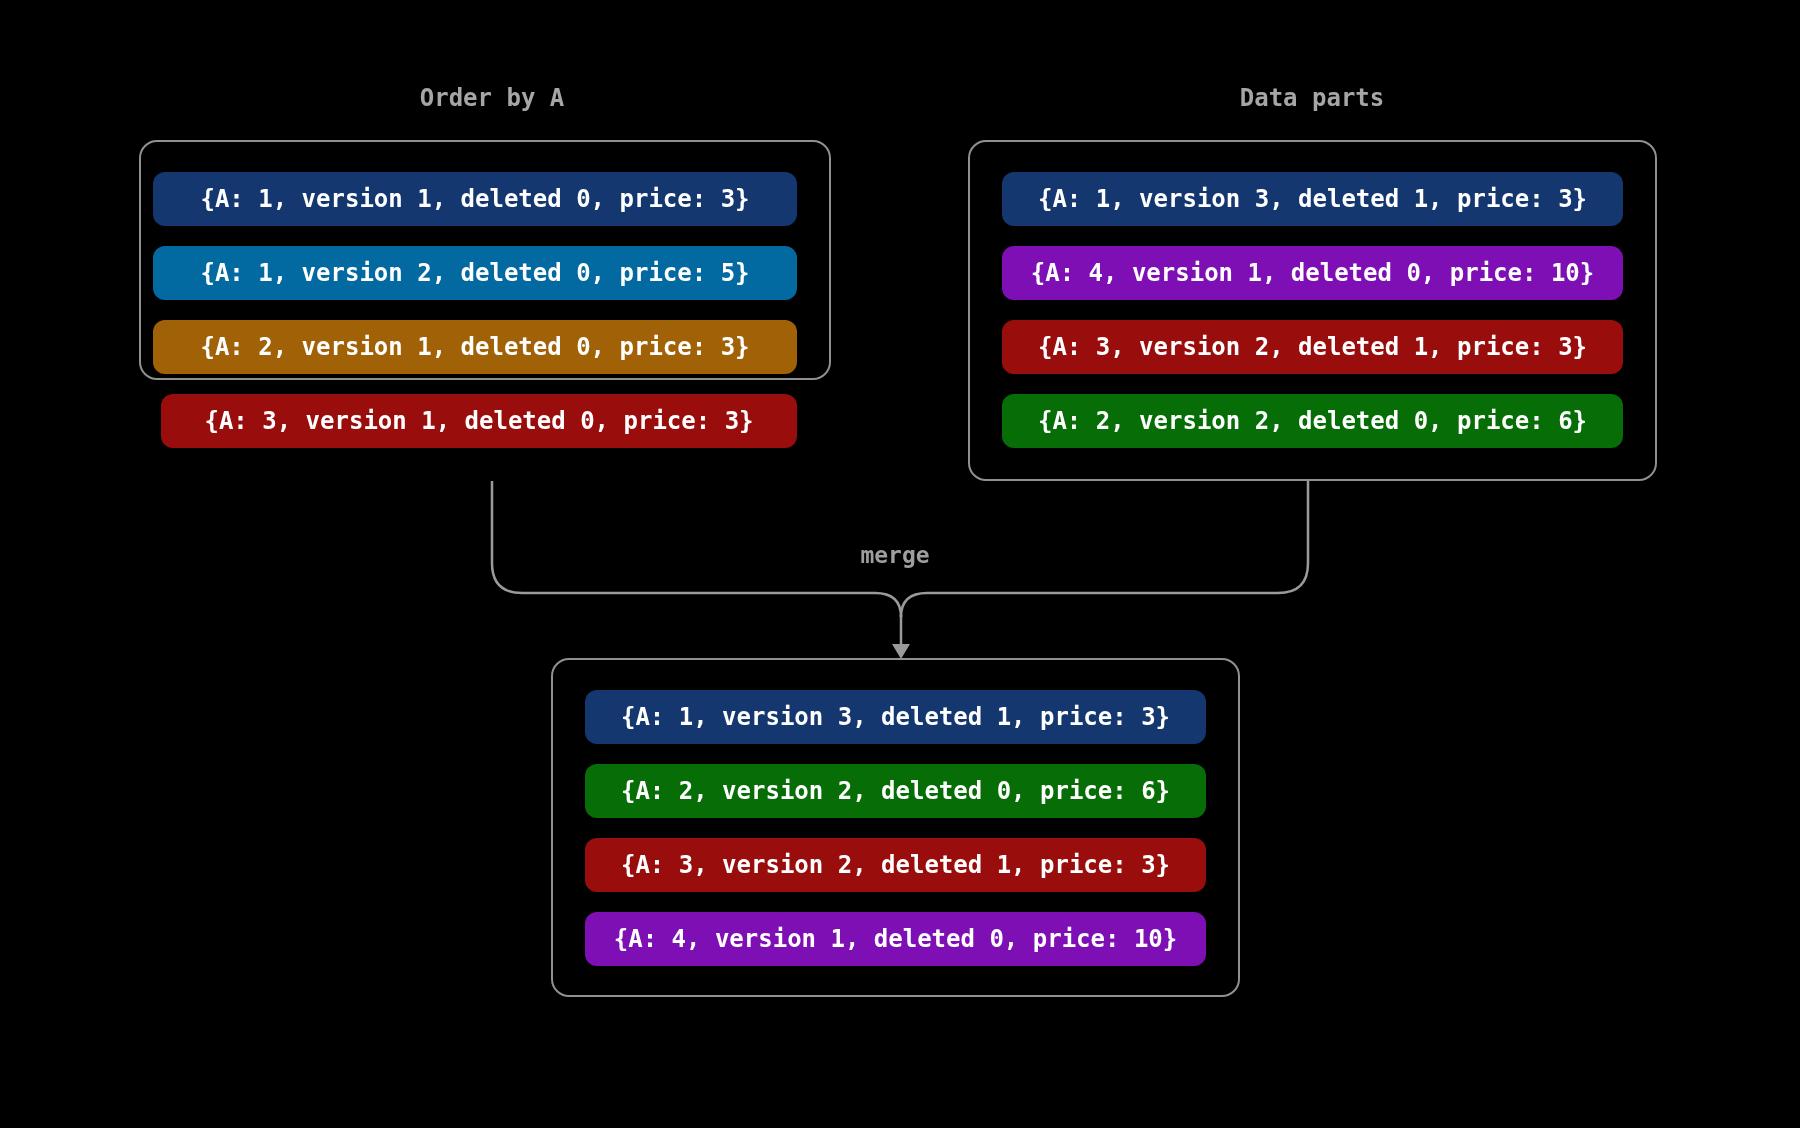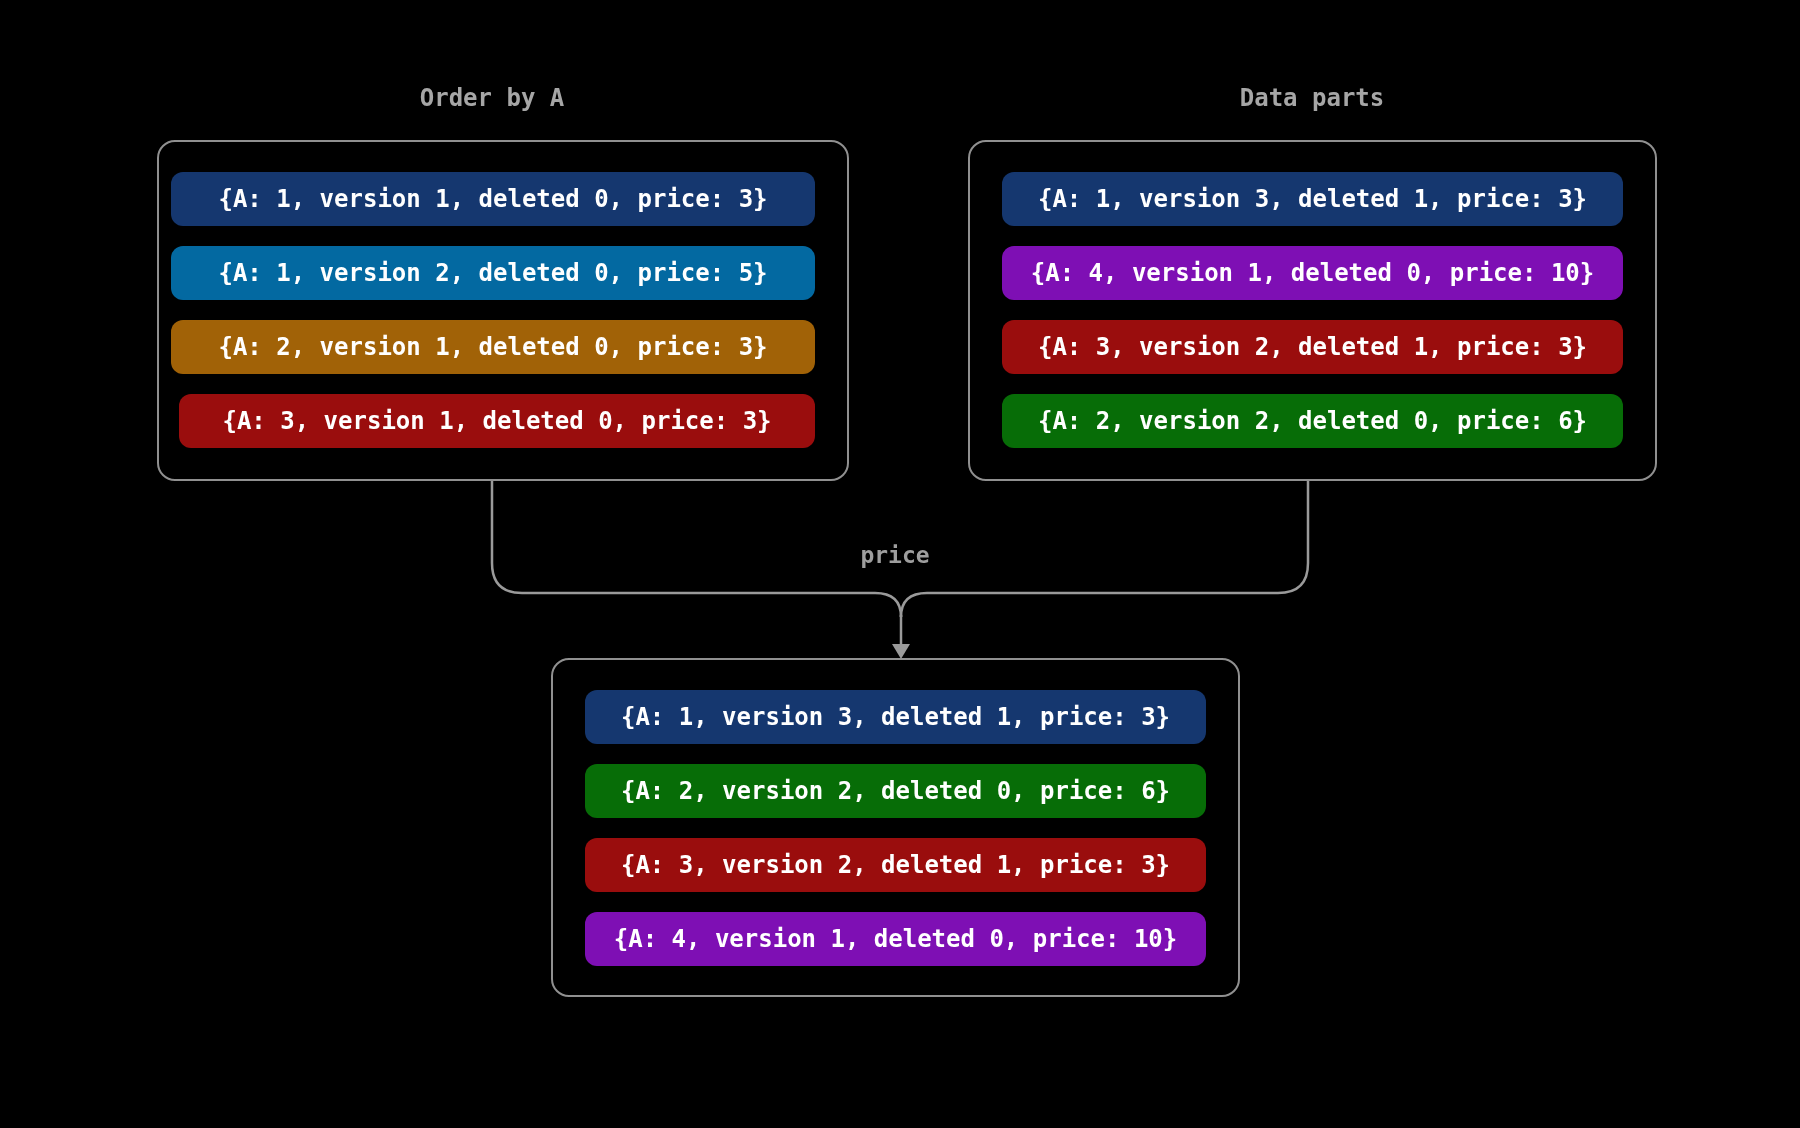--- a/index.html
+++ b/index.html
@@ -31,21 +31,21 @@
     position: absolute;
     box-sizing: border-box;
     border: 2px solid #909090;
     border-radius: 18px;
     background: #000000;
     padding: 30px 32px;
     display: flex;
     flex-direction: column;
     gap: 20px;
   }
-  .panel.left-panel   { left: 157px;  top: 140px; width: 692px; height: 341px; padding-left: 12px; }
+  .panel.left-panel   { left: 139px;  top: 140px; width: 692px; height: 240px; padding-left: 12px; }
   .panel.right-panel  { left: 968px;  top: 140px; width: 689px; height: 341px; }
   .panel.bottom-panel { left: 551px;  top: 658px; width: 689px; height: 339px; }
   .row {
     height: 54px;
     flex: 0 0 54px;
     border-radius: 12px;
     color: #ffffff;
     font-size: 24px;
     font-weight: bold;
     display: flex;
@@ -86,21 +86,21 @@
       <div class="row" style="background: rgb(154, 13, 13); margin-left: 8px;">{A: 3, version 1, deleted 0, price: 3}</div>
     </div>
 
   <div class="panel right-panel" id="right-panel">
       <div class="row" style="background: rgb(21, 55, 111);">{A: 1, version 3, deleted 1, price: 3}</div>
       <div class="row" style="background: rgb(126, 15, 180);">{A: 4, version 1, deleted 0, price: 10}</div>
       <div class="row" style="background: rgb(154, 13, 13);">{A: 3, version 2, deleted 1, price: 3}</div>
       <div class="row" style="background: rgb(7, 109, 7);">{A: 2, version 2, deleted 0, price: 6}</div>
     </div>
 
-  <div class="merge-label">price</div>
+  <div class="merge-label">merge</div>
 
   <svg class="connector" width="1800" height="1128" viewBox="0 0 1800 1128">
     <path d="M 492 481 L 492 563 Q 492 593 522 593 L 875 593 Q 901 593 901 617" fill="none" stroke="#9a9a9a" stroke-width="2.5"></path>
     <path d="M 1308 481 L 1308 563 Q 1308 593 1278 593 L 927 593 Q 901 593 901 617" fill="none" stroke="#9a9a9a" stroke-width="2.5"></path>
     <path d="M 901 615 L 901 646" fill="none" stroke="#9a9a9a" stroke-width="2.5"></path>
     <polygon points="892,644 910,644 901,659" fill="#9a9a9a"></polygon>
   </svg>
 
   <div class="panel bottom-panel" id="bottom-panel">
       <div class="row" style="background: rgb(21, 55, 111);">{A: 1, version 3, deleted 1, price: 3}</div>

